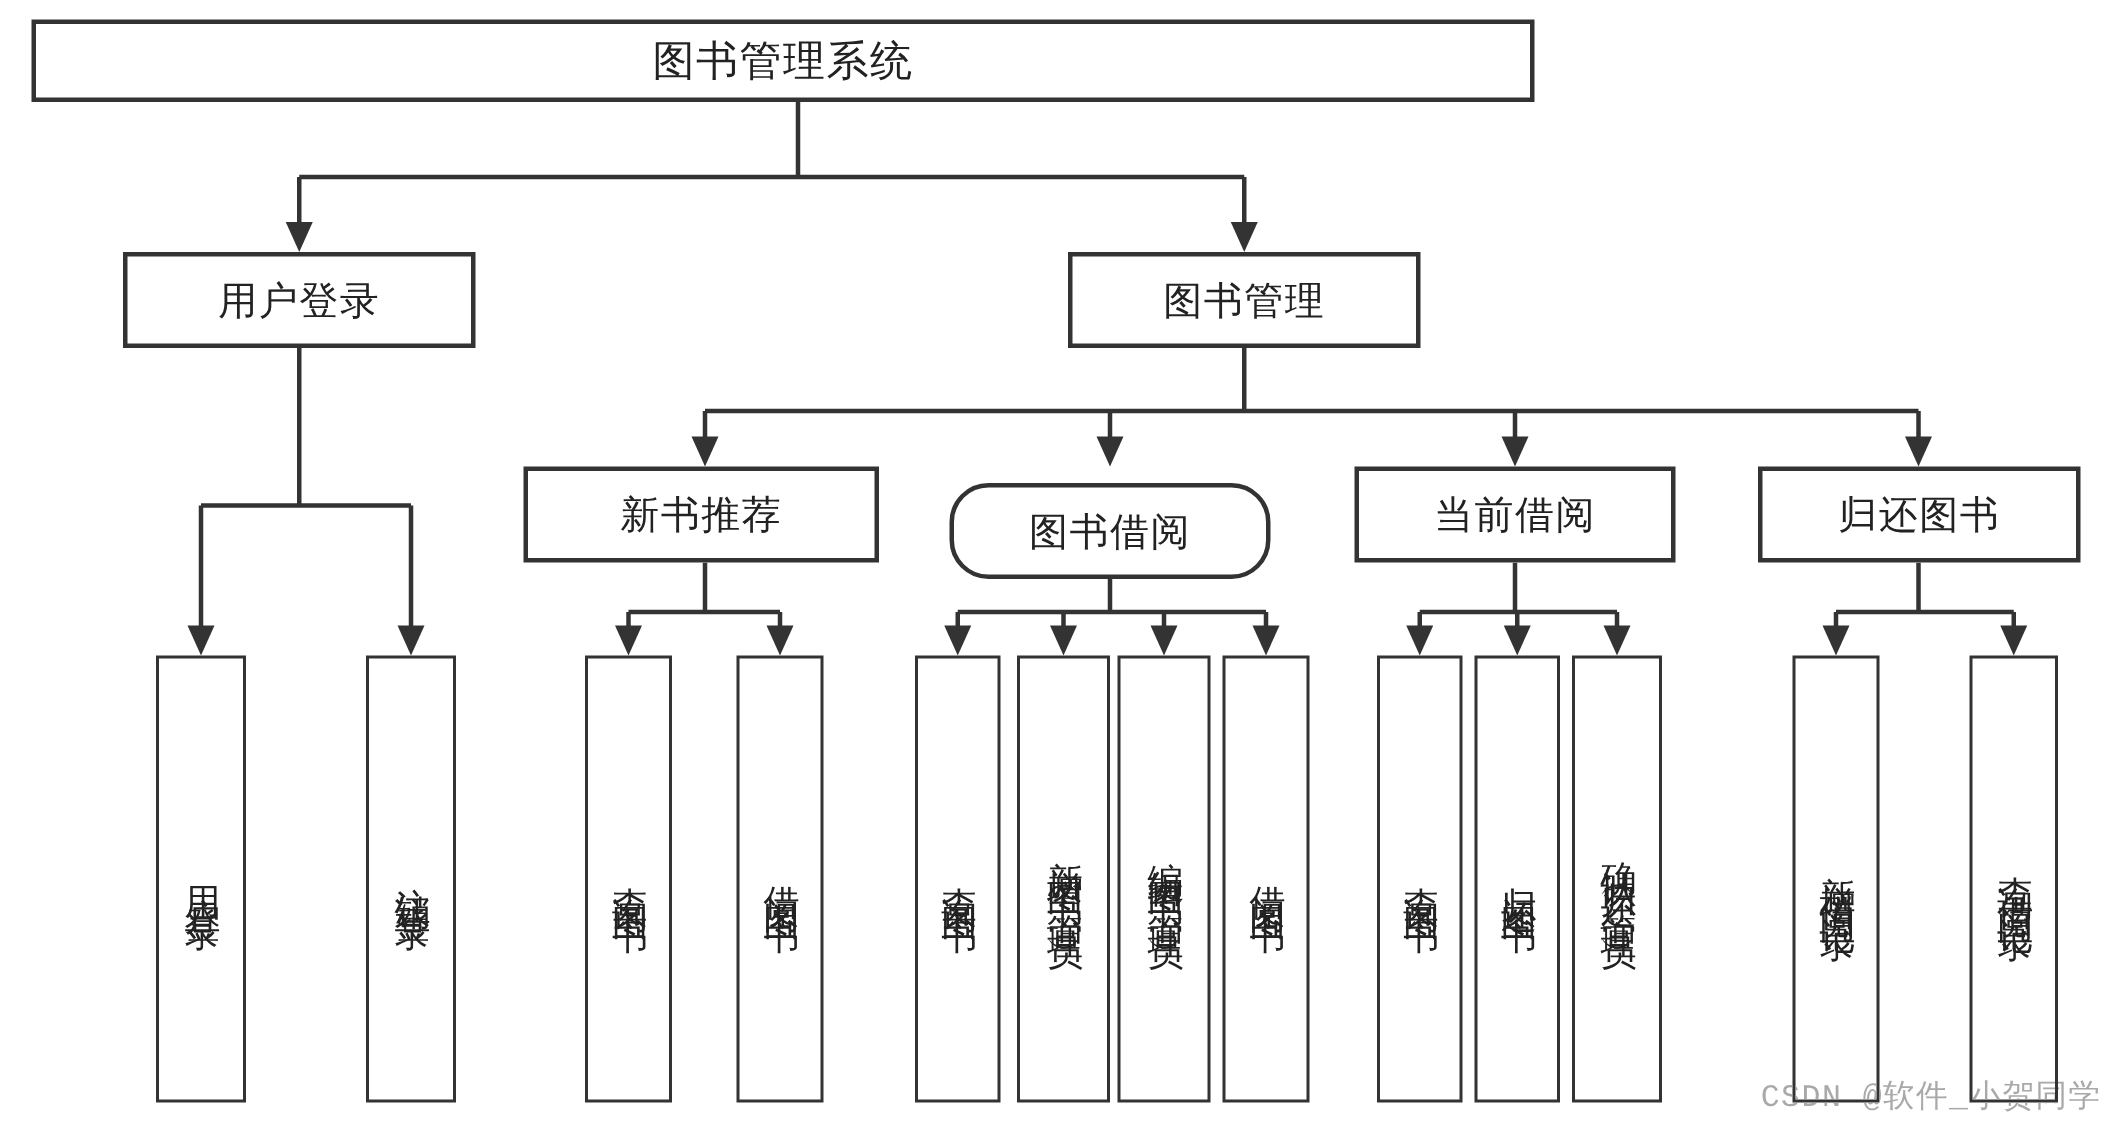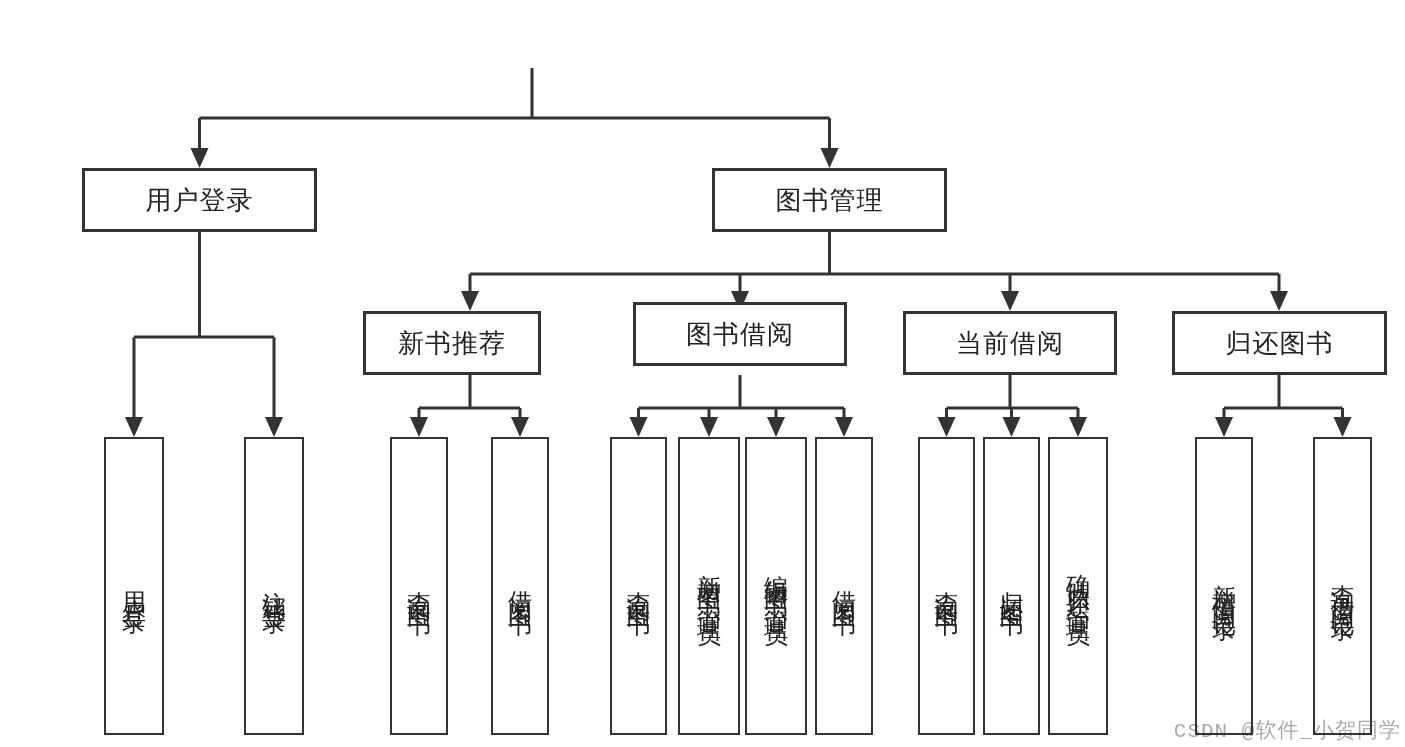--- a/index.html
+++ b/index.html
@@ -95,26 +95,27 @@
     <polygon points="700,417 718,417 709,437"></polygon>
     <polygon points="767,417 785,417 776,437"></polygon>
     <polygon points="835,417 853,417 844,437"></polygon>
     <polygon points="937.5,417 955.5,417 946.5,437"></polygon>
     <polygon points="1002.5,417 1020.5,417 1011.5,437"></polygon>
     <polygon points="1069,417 1087,417 1078,437"></polygon>
     <polygon points="1215,417 1233,417 1224,437"></polygon>
     <polygon points="1333.5,417 1351.5,417 1342.5,437"></polygon>
   </svg>
 
+  <div class="node root" style="left:21px;top:13px;width:1002px;height:55px;">图书管理系统</div>
 
   <div class="node lvl" style="left:82px;top:168px;width:235px;height:64px;">用户登录</div>
   <div class="node lvl" style="left:712px;top:168px;width:235px;height:64px;">图书管理</div>
 
-  <div class="node lvl" style="left:363px;top:311px;width:178px;height:64px;">新书推荐</div>
-  <div class="node lvl" style="left:633px;top:302px;width:214px;height:64px;">图书借阅</div>
+  <div class="node lvl" style="left:349px;top:311px;width:237px;height:64px;">新书推荐</div>
+  <div class="node lvl" style="left:633px;top:322px;width:214px;height:64px;border-radius:26px;">图书借阅</div>
   <div class="node lvl" style="left:903px;top:311px;width:214px;height:64px;">当前借阅</div>
   <div class="node lvl" style="left:1172px;top:311px;width:215px;height:64px;">归还图书</div>
 
   <div class="leaf" style="left:104px;width:60px;">
     <span>用户登录</span>
     </div>
   <div class="leaf" style="left:244px;width:60px;">
     <span>注销登录</span>
     </div>
 

